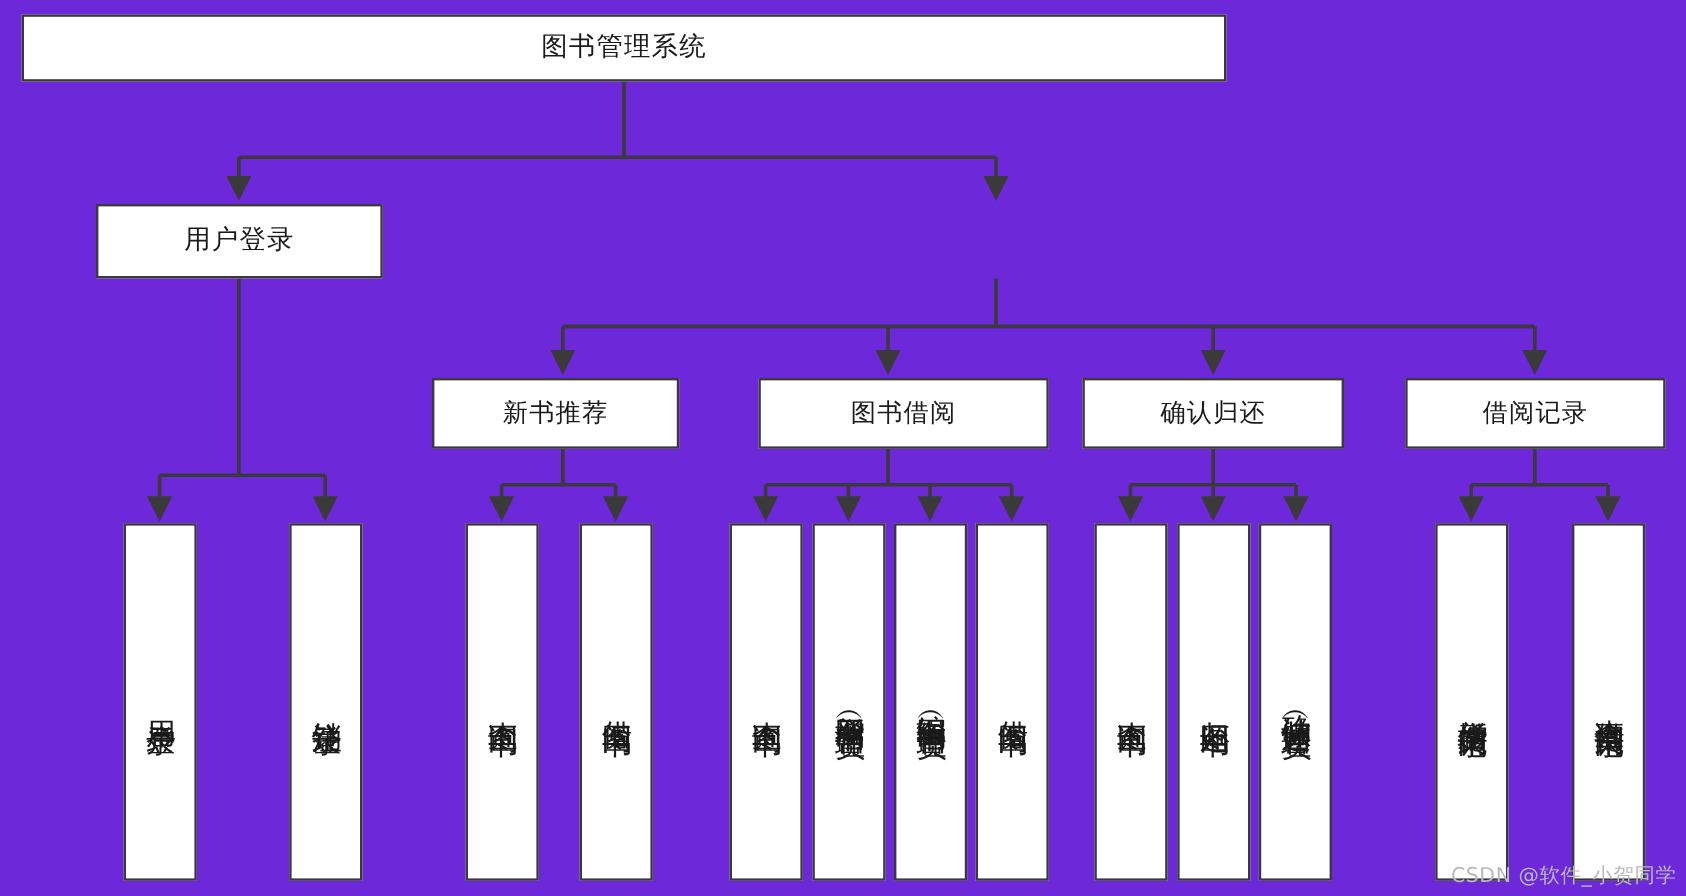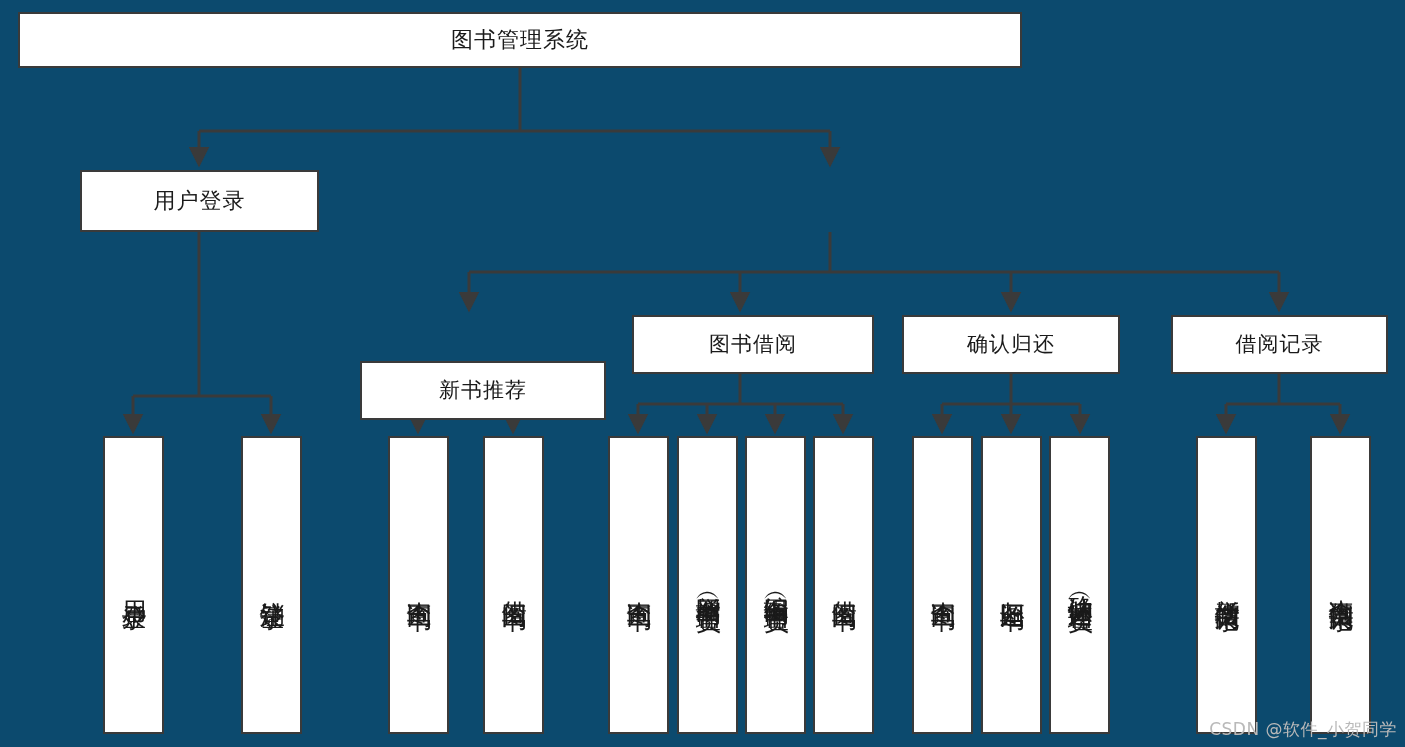--- a/index.html
+++ b/index.html
@@ -8,21 +8,21 @@
     padding: 0;
     background: #ffffff;
   }
   body {
     font-family: "DejaVu Sans", "Liberation Sans", sans-serif;
   }
   #canvas {
     position: relative;
     width: 1405px;
     height: 747px;
-    background: #0c4a6e;
+    background: #6d28d9;
     overflow: hidden;
   }
   #edges {
     position: absolute;
     left: 0;
     top: 0;
     width: 1405px;
     height: 747px;
     pointer-events: none;
   }
@@ -124,21 +124,21 @@
   </svg>
 
   <div class="node h" style="left:18px; top:12px; width:1004px; height:56px;">
     <span>图书管理系统</span>
   </div>
 
   <div class="node h" style="left:80px; top:170px; width:239px; height:62px;">
     <span>用户登录</span>
   </div>
 
-  <div class="node h small" style="left:360px; top:315px; width:246px; height:59px;margin-top:46px;">
+  <div class="node h small" style="left:360px; top:315px; width:206px; height:59px;">
     <span>新书推荐</span>
   </div>
   <div class="node h small" style="left:632px; top:315px; width:242px; height:59px;">
     <span>图书借阅</span>
   </div>
   <div class="node h small" style="left:902px; top:315px; width:218px; height:59px;">
     <span>确认归还</span>
   </div>
   <div class="node h small" style="left:1171px; top:315px; width:217px; height:59px;">
     <span>借阅记录</span>

